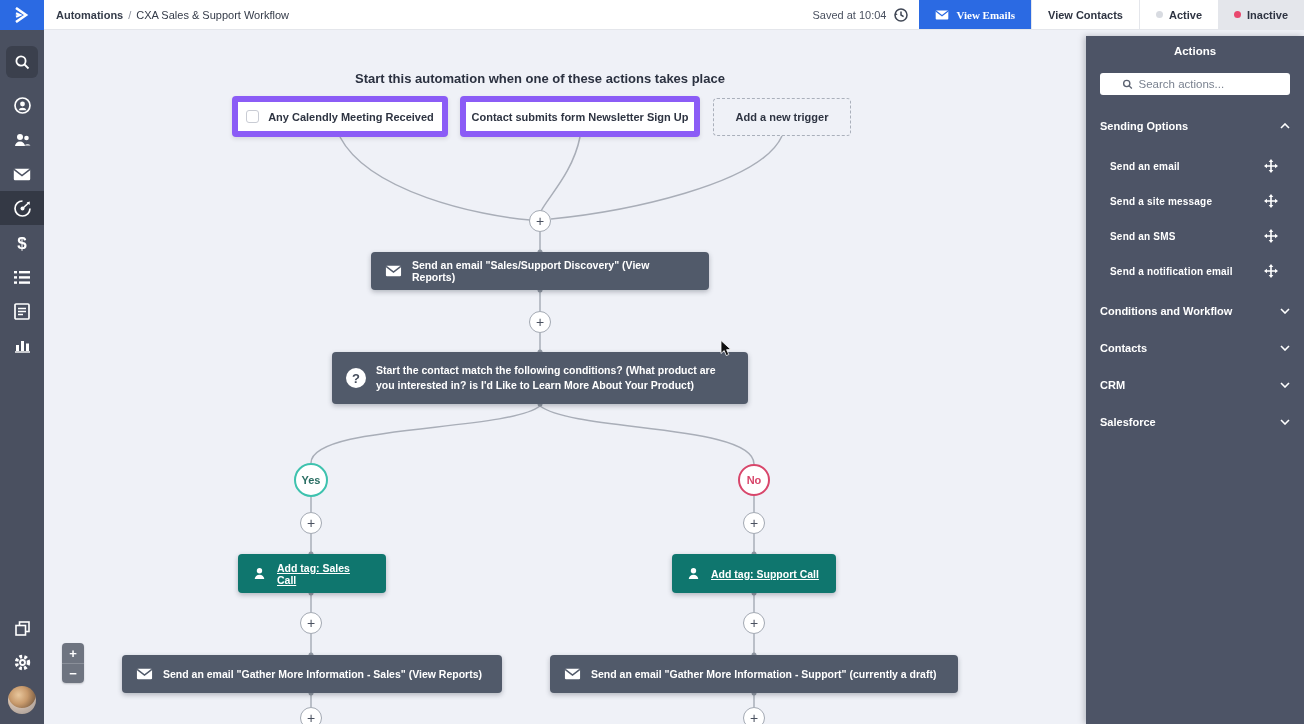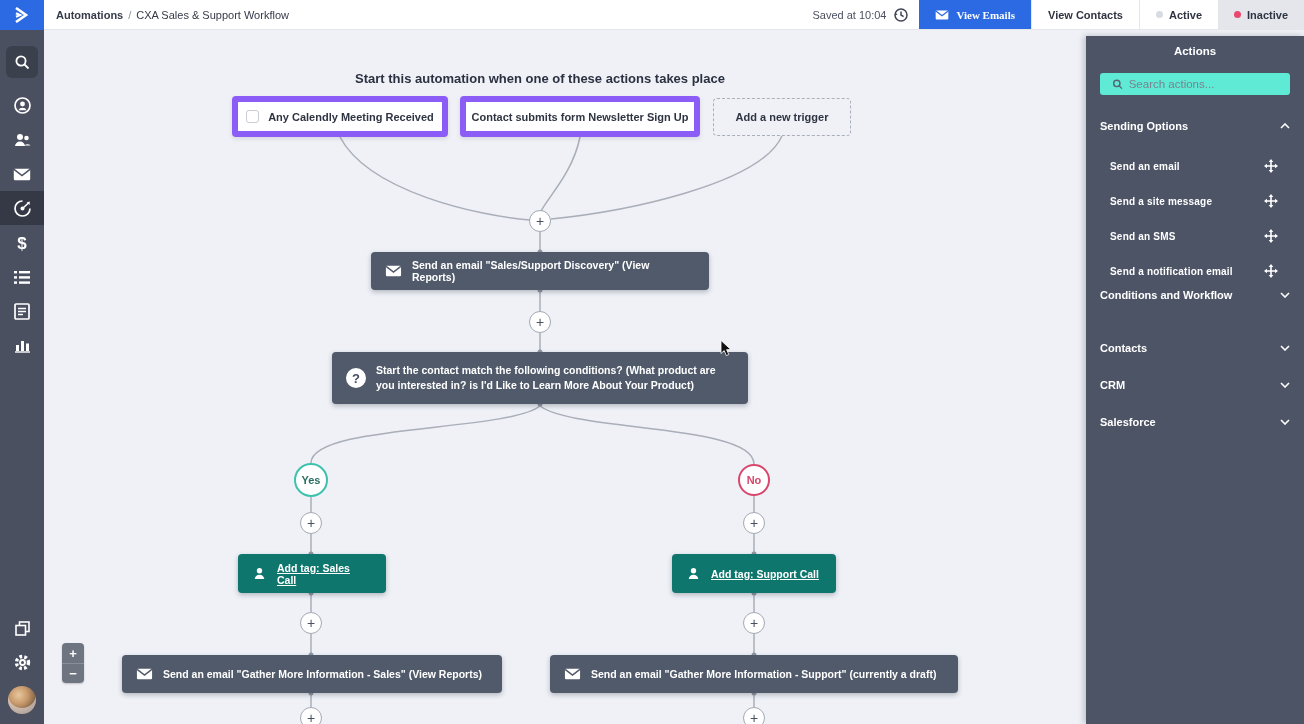--- a/index.html
+++ b/index.html
@@ -54,21 +54,21 @@
   .branch-yes { width:34px; height:34px; border:2px solid #3ec2ae; color:#2a6e63; }
   .branch-no { width:32px; height:32px; border:2px solid #d8466b; color:#d8466b; }
   .zoomctl { position:absolute; left:18px; top:613px; width:22px; z-index:5; border-radius:4px; overflow:hidden; box-shadow:0 1px 2px rgba(0,0,0,.2); }
   .zoombtn { width:22px; height:20px; background:#6e7480; color:#fff; font-size:13px; font-weight:700; display:flex; align-items:center; justify-content:center; cursor:pointer; }
   .zoombtn + .zoombtn { border-top:1px solid #8a8f99; }
   .cursor { position:absolute; left:676px; top:310px; z-index:50; pointer-events:none; }
 
   
   .panel { position:absolute; right:0; top:36px; width:218px; height:688px; background:#4d5466; z-index:20; box-shadow:-2px 0 6px rgba(30,35,50,.25); }
   .panel-title { position:absolute; left:0; top:9px; width:218px; text-align:center; font-size:11.5px; font-weight:700; color:#fff; }
-  .panel-search { position:absolute; left:14px; top:37px; width:190px; height:22px; background:#5eead4; border-radius:3px; display:flex; align-items:center; padding:0 12px; gap:5px; }
+  .panel-search { position:absolute; left:14px; top:37px; width:190px; height:22px; background:#ffffff; border-radius:3px; display:flex; align-items:center; padding:0 22px; gap:5px; }
   .panel-search input { border:none; outline:none; width:100%; font-size:11.5px; color:#3a4150; background:transparent; font-family:"Liberation Sans", sans-serif; }
   .panel-search input::placeholder { color:#7a8290; }
   .sec { position:absolute; left:0; width:218px; height:24px; display:flex; align-items:center; justify-content:space-between; padding:0 14px; cursor:pointer; }
   .sec-label { font-size:11px; font-weight:700; color:#fff; }
   .item { position:absolute; left:0; width:218px; height:24px; display:flex; align-items:center; justify-content:space-between; padding:0 26px 0 24px; cursor:pointer; }
   .item-label { font-size:10px; font-weight:700; color:#fff; letter-spacing:.2px; }
 </style>
 </head>
 <body>
 
@@ -376,21 +376,21 @@
       <span class="item-label">Send a notification email</span>
       <svg width="14" height="14" viewBox="0 0 14 14">
         <path d="M7 2.6 L7 11.4 M2.6 7 L11.4 7" stroke="#fff" stroke-width="1.6"></path>
         <polygon points="7,0 4.7,3 9.3,3" fill="#fff"></polygon>
           <polygon points="7,14 4.7,11 9.3,11" fill="#fff"></polygon>
         <polygon points="0,7 3,4.7 3,9.3" fill="#fff"></polygon>
           <polygon points="14,7 11,4.7 11,9.3" fill="#fff"></polygon>
       </svg>
     </div>
 
-    <div class="sec" style="top:247px">
+    <div class="sec" style="top:263px">
       <span class="sec-label">Conditions and Workflow</span>
       <svg width="10" height="6" viewBox="0 0 10 6">
         <polyline points="1,1 5,5 9,1" fill="none" stroke="#fff" stroke-width="1.6"></polyline>
       </svg>
     </div>
     <div class="sec" style="top:300px">
       <span class="sec-label">Contacts</span>
       <svg width="10" height="6" viewBox="0 0 10 6">
         <polyline points="1,1 5,5 9,1" fill="none" stroke="#fff" stroke-width="1.6"></polyline>
       </svg>

